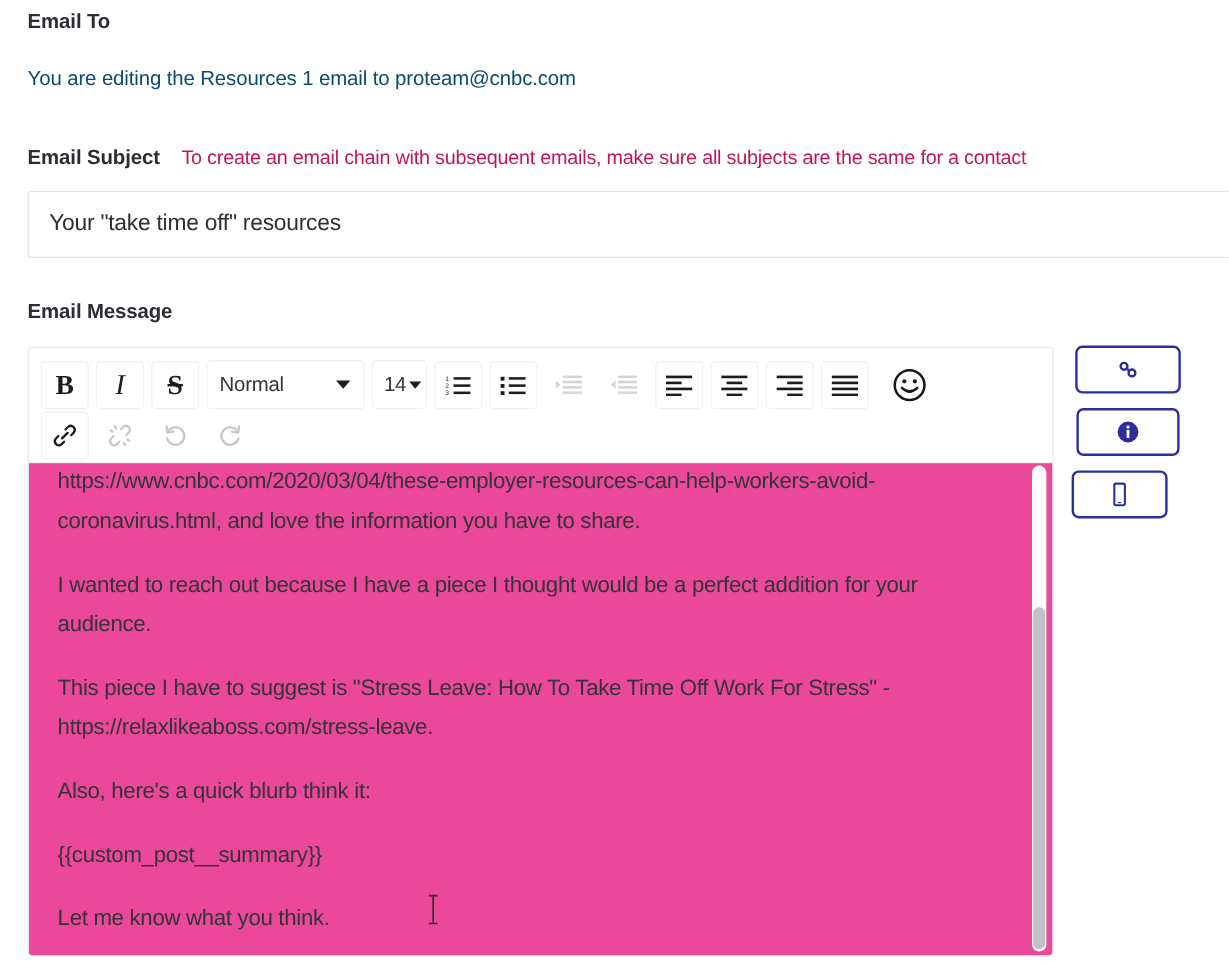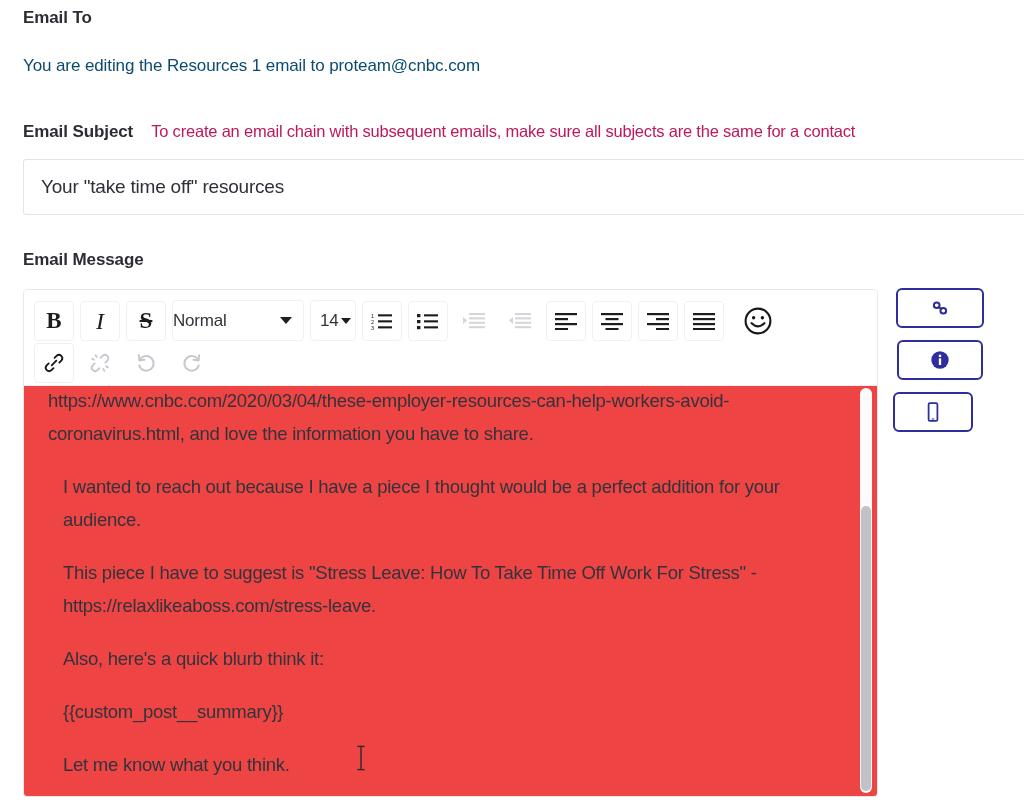--- a/index.html
+++ b/index.html
@@ -157,21 +157,21 @@
   }
 
   .tb-select {
     height: 41px;
     border: 1px solid #f0f0f3;
     border-radius: 4px;
     background: #fff;
     display: flex;
     align-items: center;
     justify-content: space-between;
-    padding: 0 11px 0 0;
+    padding: 0 11px 0 10px;
     cursor: pointer;
     flex: 0 0 auto;
   }
   .tb-select.block { width: 132px; }
   .tb-select.size { width: 46px; padding: 0 7px 0 9px; }
   .tb-select .sel-text {
     font-size: 17px;
     color: #33333b;
     letter-spacing: -0.2px;
   }
@@ -191,37 +191,37 @@
   .tb-gap { width: 2px; flex: 0 0 auto; }
 
   svg { display: block; }
 
   
   .editor-body-wrap {
     flex: 1 1 auto;
     position: relative;
     overflow: hidden;
     border-top: 1px solid #ededf1;
-    background: #ef4444;
+    background: #ec4899;
   }
   .editor-body {
     position: absolute;
     left: 0; right: 0; top: 0; bottom: 0;
     padding: 0 30px 0 24px;
     overflow: hidden;
   }
   .editor-body p {
     margin: 0 0 0 0;
     font-size: 18.5px;
     line-height: 33px;
     color: #33333b;
     letter-spacing: -0.25px;
     word-break: break-word;
   }
-  .editor-body p + p { margin-top: 20px; margin-left: 15px; }
+  .editor-body p + p { margin-top: 20px; }
   .editor-body p:first-child { margin-top: -2px; }
 
   
   .vscroll {
     position: absolute;
     right: 5px;
     top: 2px;
     bottom: 3px;
     width: 12px;
     background: #fbfbfc;

